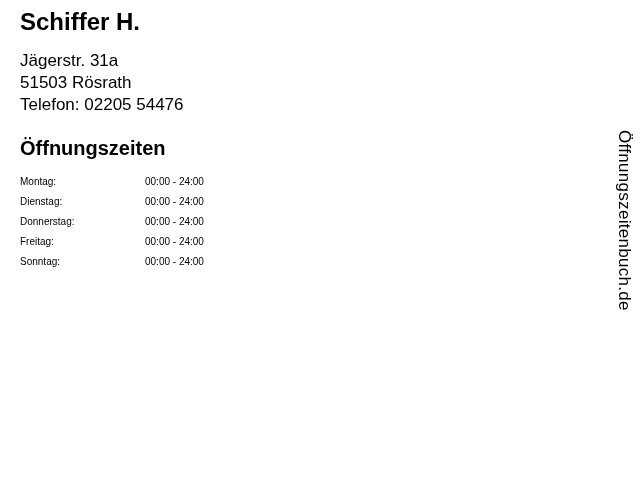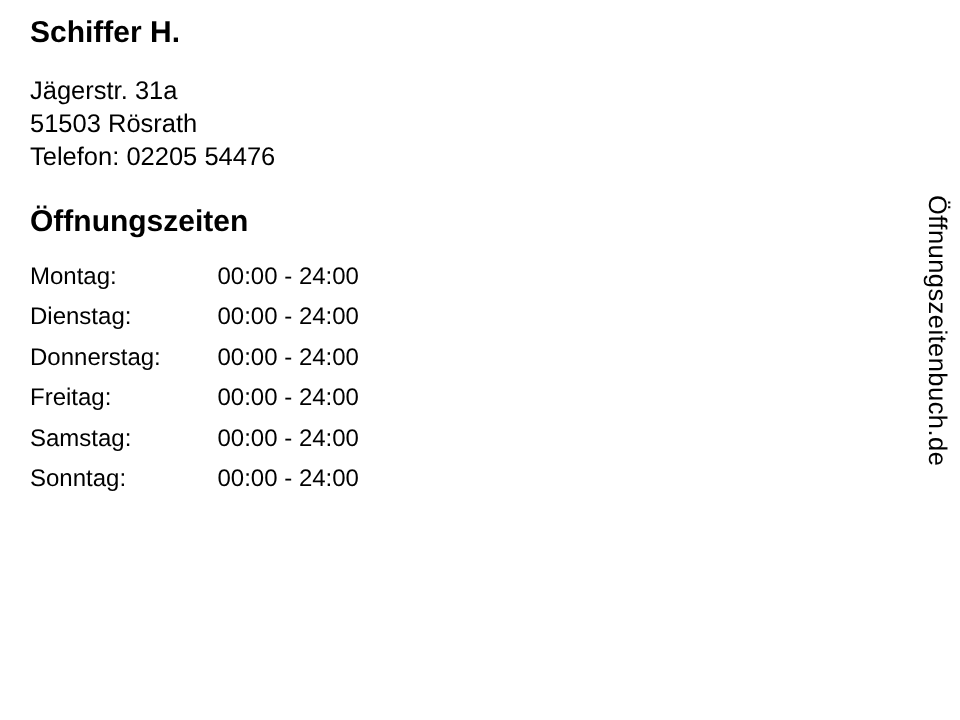--- a/index.html
+++ b/index.html
@@ -22,39 +22,39 @@
     width: 640px;
     height: 480px;
   }
   .content {
     position: absolute;
     left: 20px;
     top: 10px;
     width: 560px;
   }
   .business-name {
-    font-size: 20px;
+    font-size: 24px;
     font-weight: bold;
     margin: 0 0 16px 0;
     line-height: 24px;
   }
   .address-line {
     font-size: 17px;
     line-height: 22px;
     margin: 0;
   }
   .hours-title {
     font-size: 20px;
     font-weight: bold;
     margin: 22px 0 18px 0;
     line-height: 20px;
   }
   table.hours {
     border-collapse: collapse;
-    font-size: 16px;
+    font-size: 10px;
   }
   table.hours td {
     padding: 0 0 9px 0;
     vertical-align: top;
     white-space: nowrap;
   }
   td.day {
     width: 125px;
     padding-right: 0;
   }
@@ -102,24 +102,20 @@
         </tr>
         <tr>
           <td class="day">Donnerstag:</td>
           <td class="time">00:00 - 24:00</td>
         </tr>
         <tr>
           <td class="day">Freitag:</td>
           <td class="time">00:00 - 24:00</td>
         </tr>
         <tr>
-          <td class="day">Samstag:</td>
-          <td class="time">00:00 - 24:00</td>
-        </tr>
-        <tr>
           <td class="day">Sonntag:</td>
           <td class="time">00:00 - 24:00</td>
         </tr>
       </tbody>
     </table>
 
   </div>
 
   <div class="watermark">Öffnungszeitenbuch.de</div>
 

